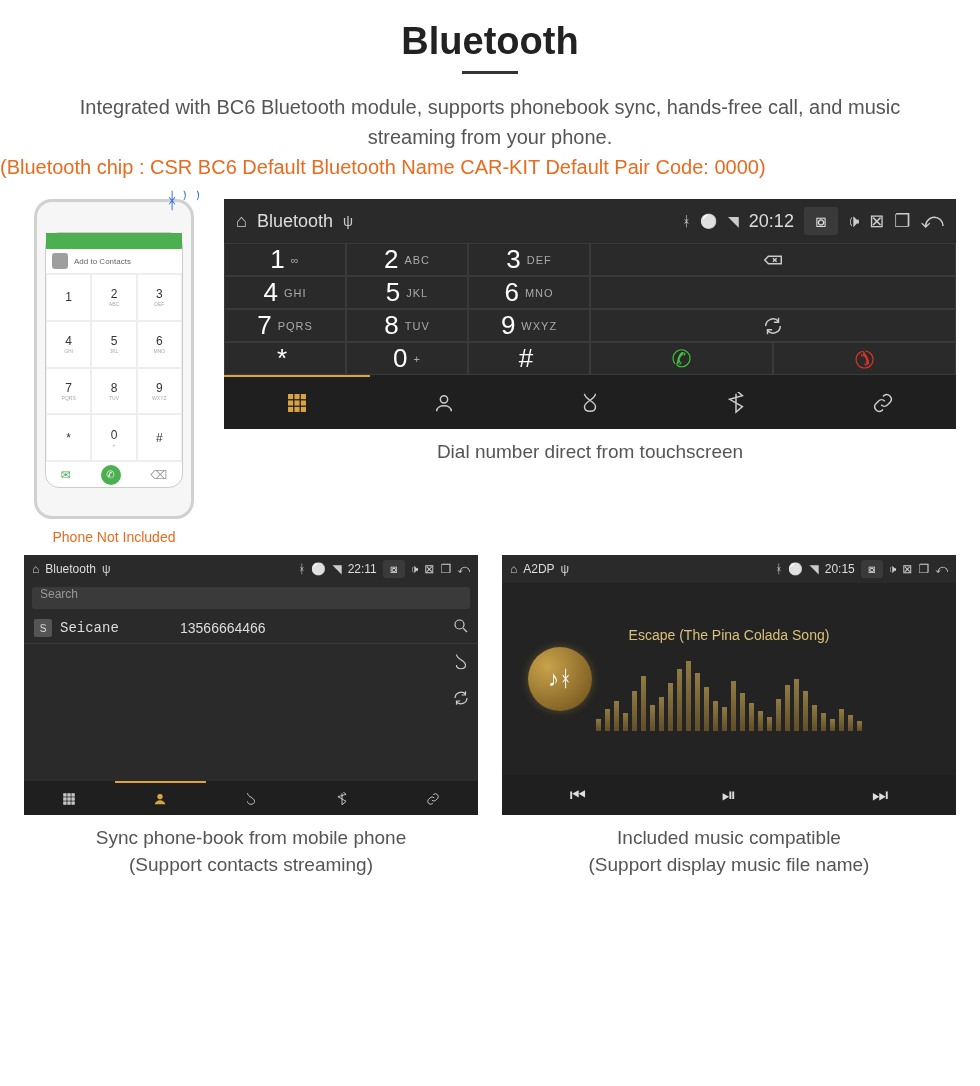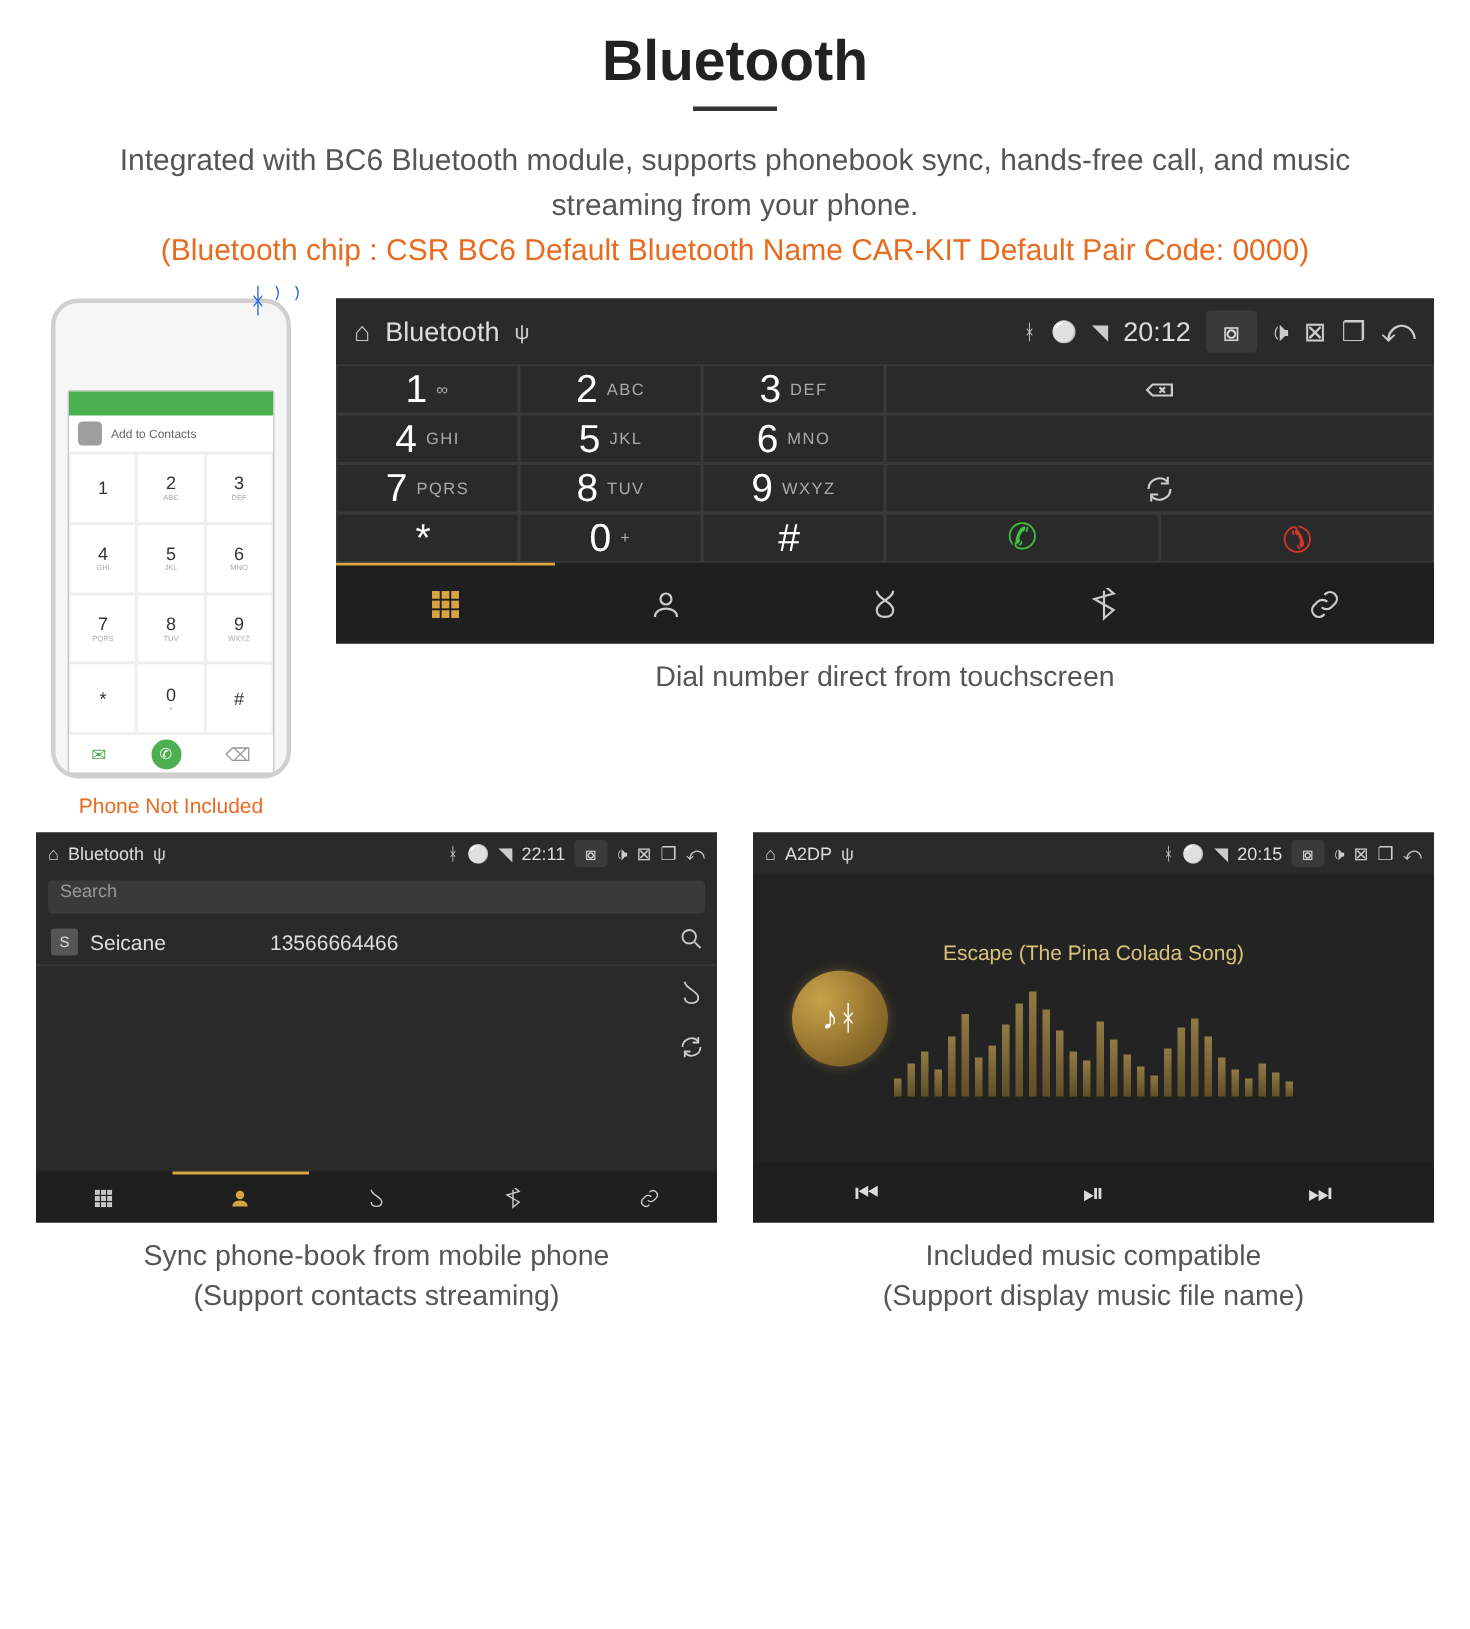--- a/index.html
+++ b/index.html
@@ -24,21 +24,21 @@
   margin: 8px auto 18px auto;
 }
 .subtitle {
   text-align: center;
   font-size: 20px;
   color: #555;
   line-height: 1.5;
   margin: 0 40px;
 }
 .note {
-  text-align: center;
+  text-align: left;
   font-size: 20px;
   color: #e86b1f;
   margin-top: 4px;
 }
 .top-row {
   display: flex;
   margin-top: 20px;
   padding: 0 24px;
   gap: 20px;
   align-items: flex-start;
@@ -51,25 +51,24 @@
   border: 3px solid #d0d0d0;
   border-radius: 18px;
   padding: 30px 8px 28px 8px;
   position: relative;
 }
 .phone-screen {
   background: #fff;
   width: 100%;
   height: 100%;
   border: 1px solid #ccc;
-  border-radius: 2px;
+  border-radius: 14px;
   display: flex;
   flex-direction: column;
   font-size: 8px;
-  margin-top: 28px;
 }
 .phone-header { background:#4caf50; height:16px; }
 .phone-addc { display:flex; align-items:center; padding:4px 6px; border-bottom:1px solid #eee; color:#666; }
 .phone-addc .av { width:16px;height:16px;background:#9e9e9e;border-radius:3px;margin-right:6px; }
 .phone-dialpad { flex:1; display:grid; grid-template-columns:repeat(3,1fr); }
 .phone-dialpad div { display:flex; flex-direction:column; align-items:center; justify-content:center; border:0.5px solid #eee; color:#666;}
 .phone-dialpad .n { font-size:12px; color:#333; }
 .phone-dialpad .l { font-size:5px; color:#aaa; }
 .phone-bottom { height:26px; display:flex; align-items:center; justify-content:space-around; border-top:1px solid #eee;}
 .phone-bottom .msg{color:#4caf50;font-size:12px;}
@@ -175,21 +174,21 @@
 .contact-list { flex:1; position:relative; }
 .contact-row {
   display:flex;
   align-items:center;
   padding:6px 10px;
   color:#ddd;
   font-size:14px;
   border-bottom:1px solid #383838;
 }
 .contact-row .badge { width:18px;height:18px;background:#555;color:#ddd;font-size:10px;display:flex;align-items:center;justify-content:center;margin-right:8px;border-radius:2px;}
-.contact-row .name { flex:0 0 120px; }
+.contact-row .name { flex:0 0 120px;font-family:Liberation Mono, monospace; }
 .side-actions { position:absolute; right:8px; top:4px; display:flex; flex-direction:column; gap:18px; color:#bbb; font-size:16px; }
 
 .music-area { flex:1; position:relative; display:flex; flex-direction:column; align-items:center; justify-content:center; background:#232323; }
 .music-title { color:#d9c27a; font-size:14px; margin-bottom:8px;}
 .album {
   width:64px;height:64px;border-radius:50%;
   background: radial-gradient(circle at 30% 30%, #c9a24a, #6b4e1a);
   position:absolute; left:26px; top:50%; transform:translateY(-50%);
   display:flex;align-items:center;justify-content:center;color:#fff;font-size:22px;
   box-shadow:0 0 8px #c9a24a55;

